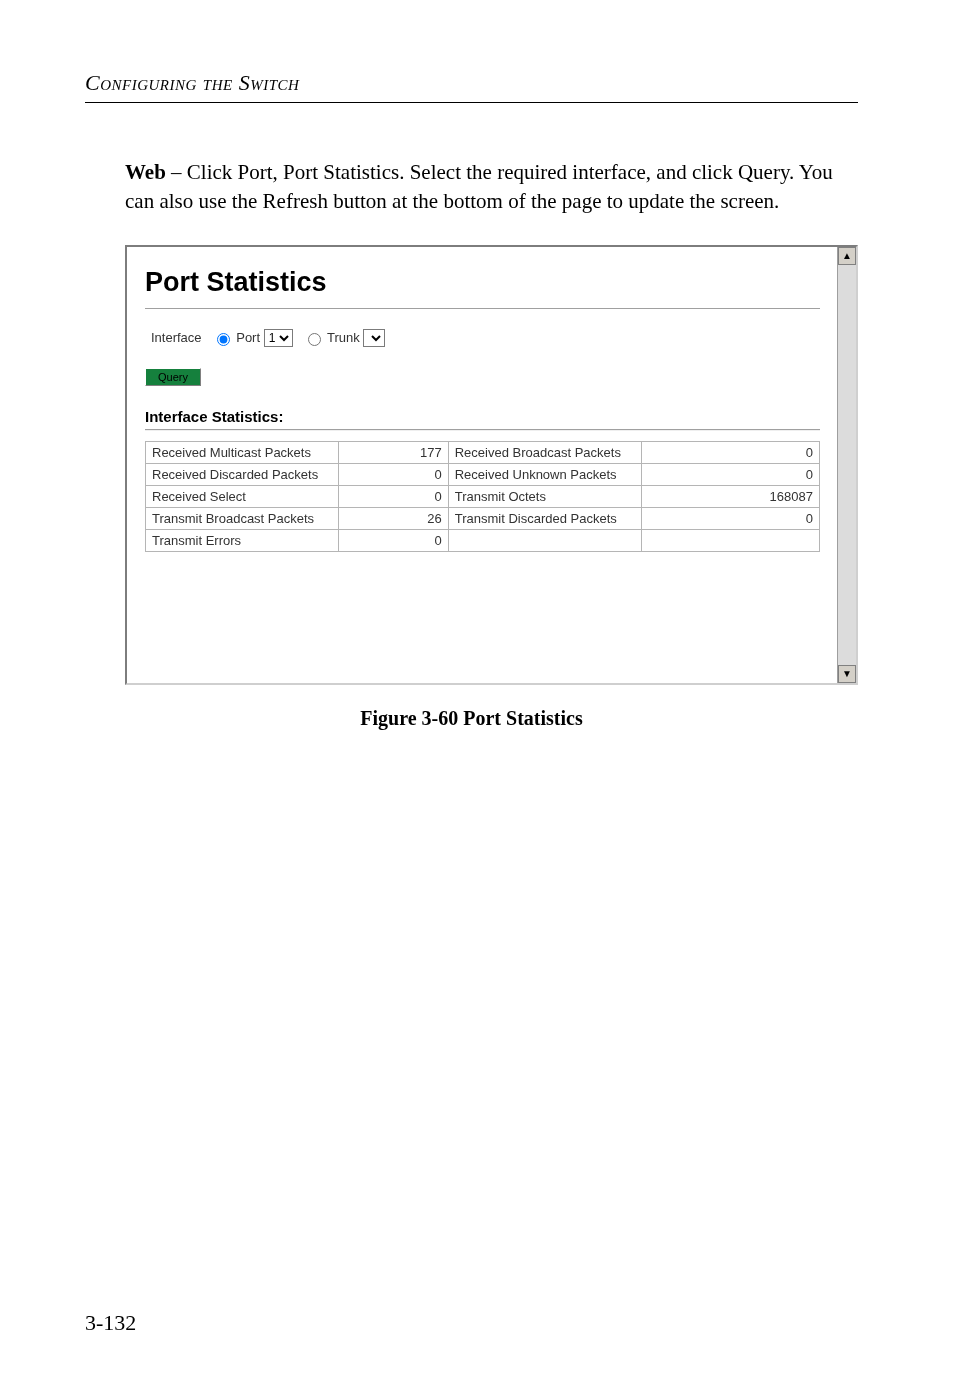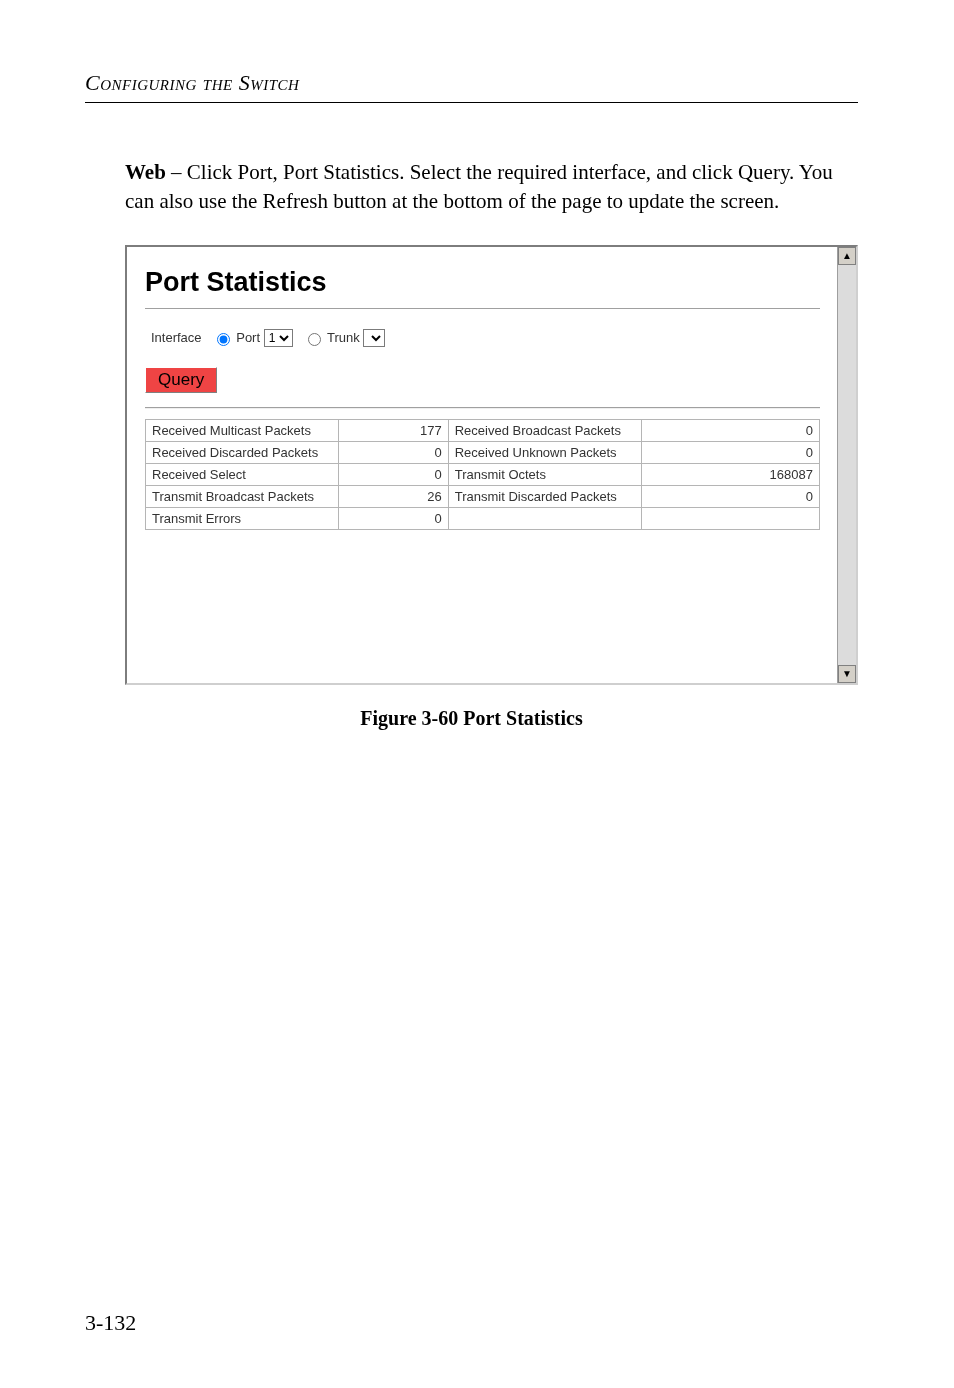--- a/index.html
+++ b/index.html
@@ -103,23 +103,23 @@
   .interface-row input[type="radio"] {
     vertical-align: middle;
   }
   .interface-row select {
     font-size: 12px;
     background: #fff;
     border: 1px solid #7b7b7b;
   }
   .query-btn {
     font-family: Arial, sans-serif;
-    font-size: 17px;
+    font-size: 11px;
     padding: 2px 12px;
-    background: #ef4444;
+    background: #15803d;
     border: 1px solid #808080;
     border-top-color: #fff;
     border-left-color: #fff;
     margin-bottom: 14px;
   }
   .ui-h2 {
     font-size: 15px;
     font-weight: bold;
     margin: 8px 0 4px 0;
   }
@@ -196,20 +196,21 @@
                 <option></option>
               </select>
             </td>
           </tr>
         </tbody>
           </table>
       </div>
 
       <button class="query-btn">Query</button>
 
+      <div class="ui-h2">Interface Statistics:</div>
       <hr class="ui-hr2">
 
       <table class="stats-table">
         <tbody id="stats-body">
             <tr>
               <td class="label">Received Multicast Packets</td>
               <td class="num">177</td>
               <td class="label">Received Broadcast Packets</td>
               <td class="num">0</td>
             </tr>

